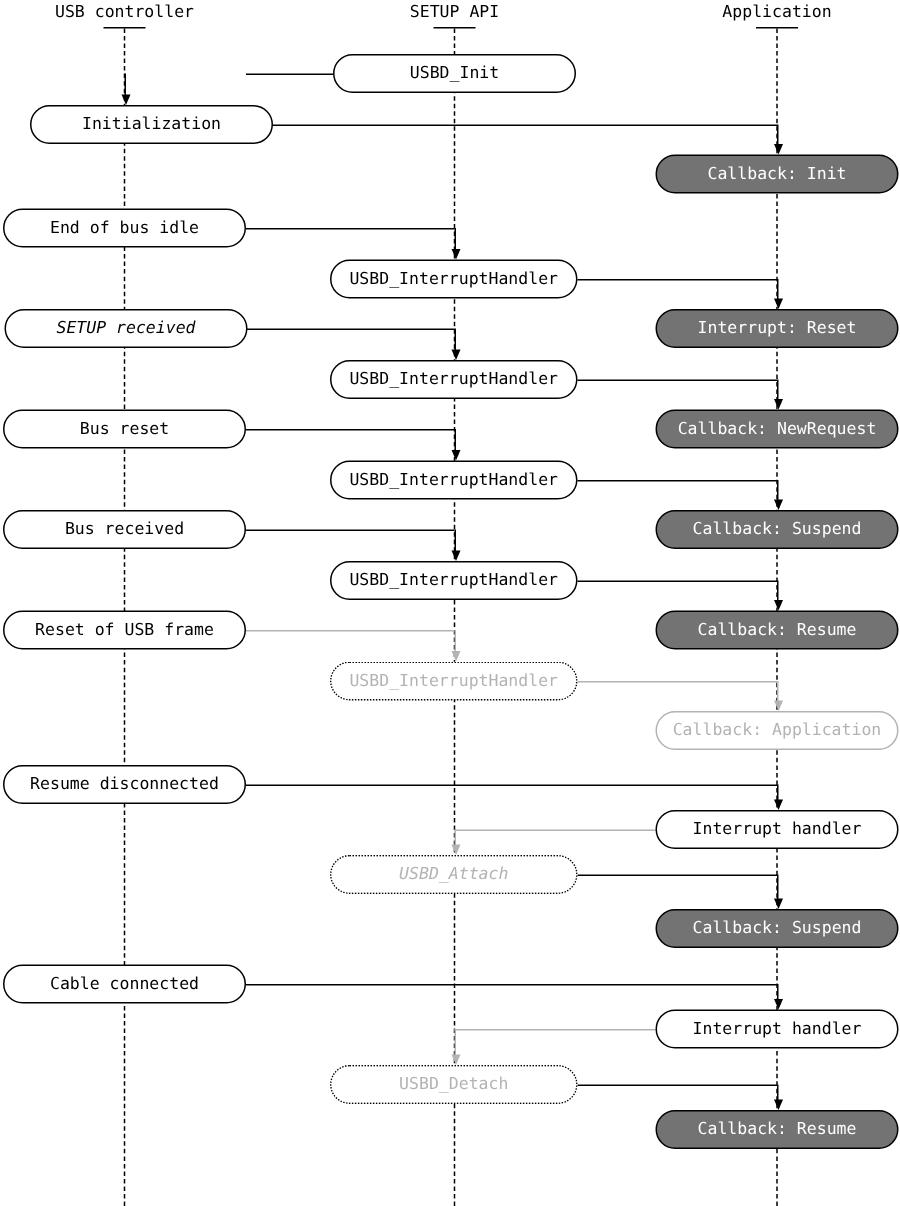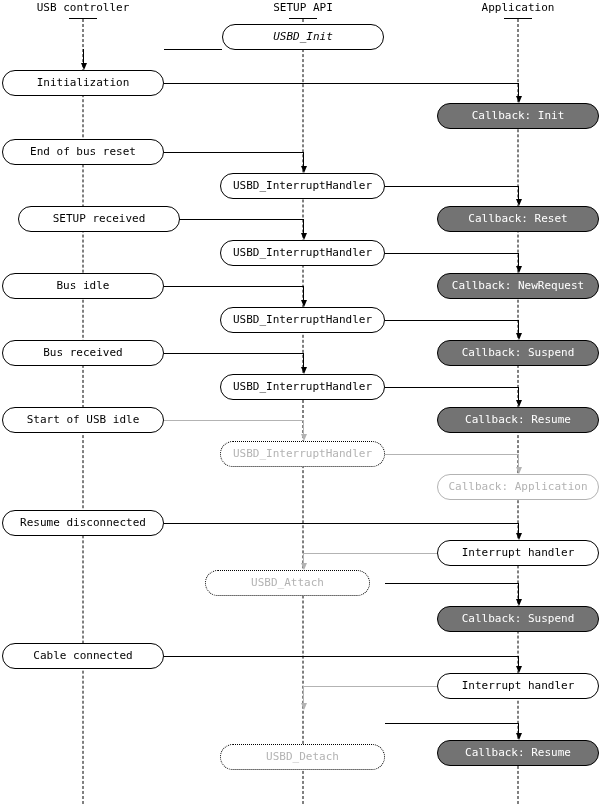--- a/index.html
+++ b/index.html
@@ -171,41 +171,41 @@
       <div class="arrowhead" style="left: 518.6px; top: 666px;"></div>
       <div class="hline gray" style="left: 303px; top: 686px; width: 134px;"></div>
       <div class="vline gray" style="left: 303px; top: 686px; height: 18px;"></div>
       <div class="arrowhead gray" style="left: 303.6px; top: 703px;"></div>
       <div class="hline" style="left: 385px; top: 723px; width: 133px;"></div>
       <div class="vline" style="left: 518px; top: 723px; height: 11px;"></div>
       <div class="arrowhead" style="left: 518.6px; top: 733px;"></div>
     </div>
 
   <div id="nodes-layer">
-      <div class="node solid" style="left: 222px; top: 24px; width: 162px; font-style: italic;">USBD_Init</div>
-      <div class="node solid" style="left: 2px; top: 70px; width: 162px;">Initialization</div>
+      <div class="node solid" style="left: 222px; top: 36px; width: 162px;">USBD_Init</div>
+      <div class="node solid" style="left: 20px; top: 70px; width: 162px;">Initialization</div>
       <div class="node filled" style="left: 437px; top: 103px; width: 162px;">Callback: Init</div>
-      <div class="node solid" style="left: 2px; top: 139px; width: 162px;">End of bus reset</div>
+      <div class="node solid" style="left: 2px; top: 139px; width: 162px;">End of bus idle</div>
       <div class="node solid" style="left: 220px; top: 173px; width: 165px;">USBD_InterruptHandler</div>
-      <div class="node solid" style="left: 18px; top: 206px; width: 162px;">SETUP received</div>
-      <div class="node filled" style="left: 437px; top: 206px; width: 162px;">Callback: Reset</div>
+      <div class="node solid" style="left: 3px; top: 206px; width: 162px; font-style: italic;">SETUP received</div>
+      <div class="node filled" style="left: 437px; top: 206px; width: 162px;">Interrupt: Reset</div>
       <div class="node solid" style="left: 220px; top: 240px; width: 165px;">USBD_InterruptHandler</div>
-      <div class="node solid" style="left: 2px; top: 273px; width: 162px;">Bus idle</div>
+      <div class="node solid" style="left: 2px; top: 273px; width: 162px;">Bus reset</div>
       <div class="node filled" style="left: 437px; top: 273px; width: 162px;">Callback: NewRequest</div>
       <div class="node solid" style="left: 220px; top: 307px; width: 165px;">USBD_InterruptHandler</div>
       <div class="node solid" style="left: 2px; top: 340px; width: 162px;">Bus received</div>
       <div class="node filled" style="left: 437px; top: 340px; width: 162px;">Callback: Suspend</div>
       <div class="node solid" style="left: 220px; top: 374px; width: 165px;">USBD_InterruptHandler</div>
-      <div class="node solid" style="left: 2px; top: 407px; width: 162px;">Start of USB idle</div>
+      <div class="node solid" style="left: 2px; top: 407px; width: 162px;">Reset of USB frame</div>
       <div class="node filled" style="left: 437px; top: 407px; width: 162px;">Callback: Resume</div>
       <div class="node ghost-dotted" style="left: 220px; top: 441px; width: 165px;">USBD_InterruptHandler</div>
       <div class="node ghost-solid" style="left: 437px; top: 474px; width: 162px;">Callback: Application</div>
       <div class="node solid" style="left: 2px; top: 510px; width: 162px;">Resume disconnected</div>
       <div class="node solid" style="left: 437px; top: 540px; width: 162px;">Interrupt handler</div>
-      <div class="node ghost-dotted" style="left: 205px; top: 570px; width: 165px;">USBD_Attach</div>
+      <div class="node ghost-dotted" style="left: 220px; top: 570px; width: 165px; font-style: italic;">USBD_Attach</div>
       <div class="node filled" style="left: 437px; top: 606px; width: 162px;">Callback: Suspend</div>
       <div class="node solid" style="left: 2px; top: 643px; width: 162px;">Cable connected</div>
       <div class="node solid" style="left: 437px; top: 673px; width: 162px;">Interrupt handler</div>
-      <div class="node ghost-dotted" style="left: 220px; top: 744px; width: 165px;">USBD_Detach</div>
+      <div class="node ghost-dotted" style="left: 220px; top: 710px; width: 165px;">USBD_Detach</div>
       <div class="node filled" style="left: 437px; top: 740px; width: 162px;">Callback: Resume</div>
     </div>
 
 </div>
 
 </body></html>

